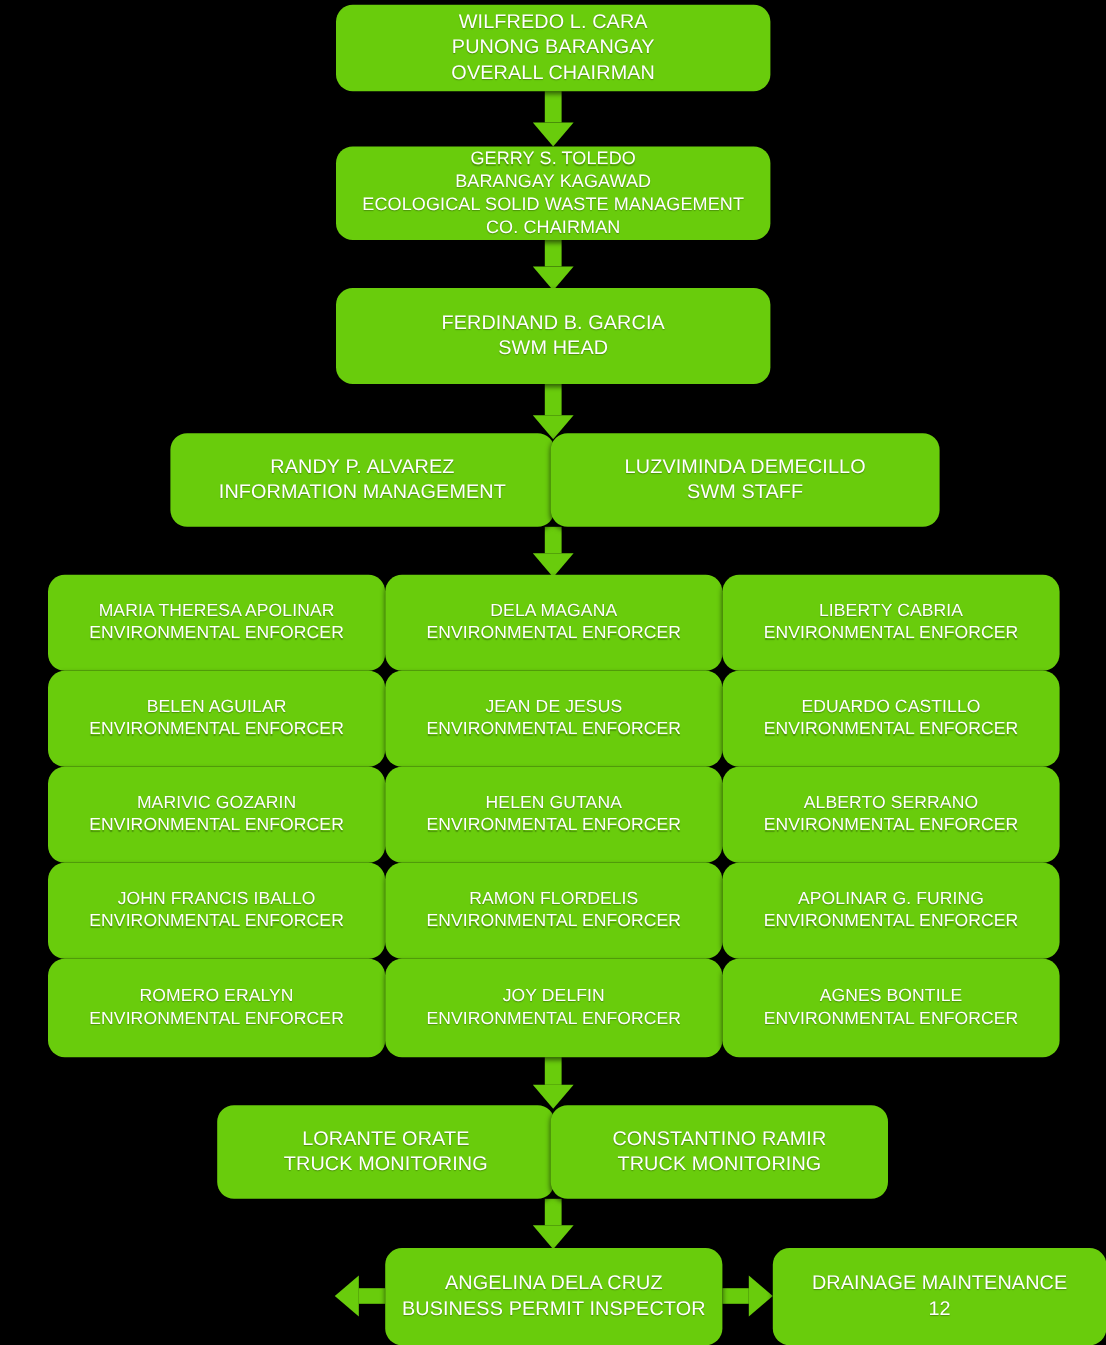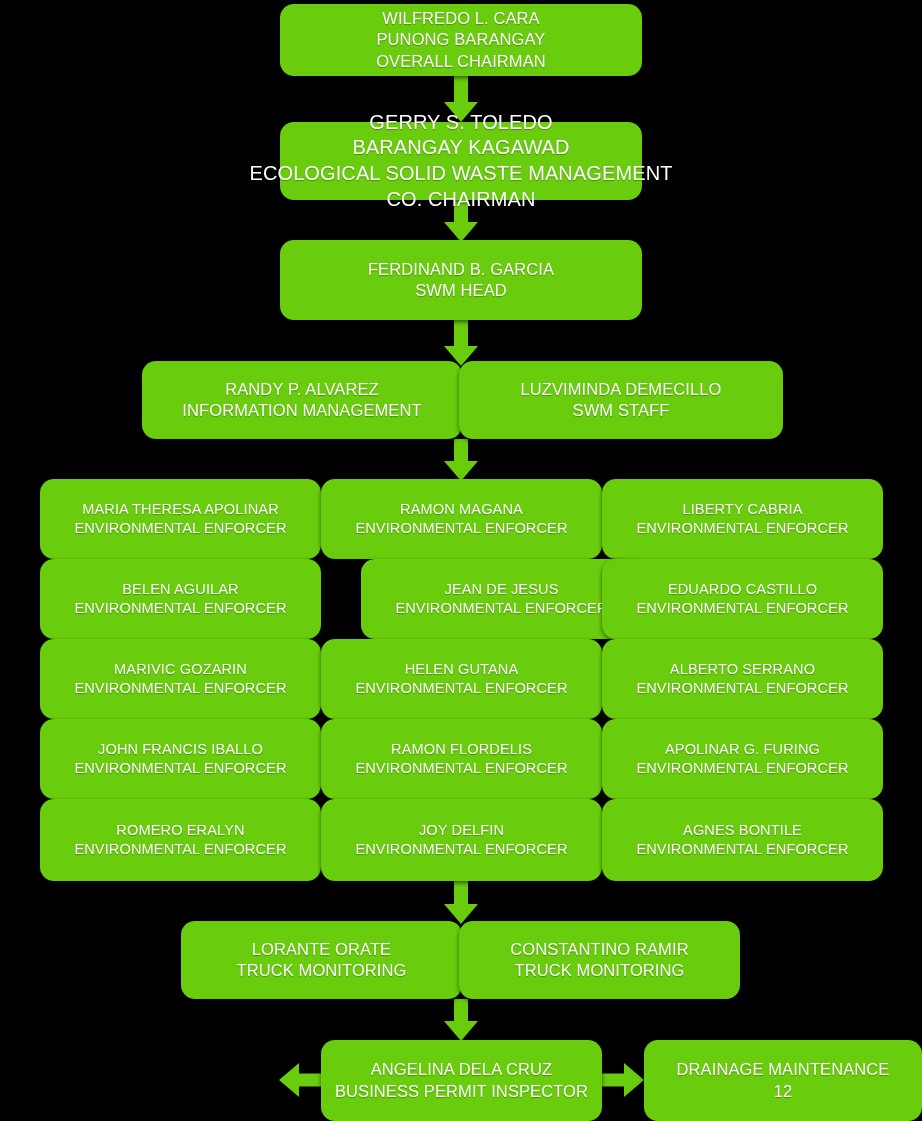--- a/index.html
+++ b/index.html
@@ -36,21 +36,21 @@
     text-shadow: 0 1px 1px rgba(0,0,0,0.30);
     box-shadow: 0 2px 4px rgba(0,0,0,0.55);
     padding: 4px 8px;
     z-index: 2;
   }
 
   .node .line { display: block; white-space: nowrap; }
 
   
   .t-lg  { font-size: 16.5px; }
-  .t-md  { font-size: 20px; }
+  .t-md  { font-size: 15px; }
   .t-sm  { font-size: 14.6px; }
 
   
   .arrow-down {
     position: absolute;
     z-index: 1;
   }
   .arrow-down .shaft {
     position: absolute;
     left: 50%;
@@ -149,33 +149,33 @@
   <div class="arrow-down" style="left:444px; top:439px; width:34px; height:42px;">
     <div class="shaft" style="height:22px;"></div>
     <div class="head"></div>
   </div>
 
   <div class="node t-sm" style="left:40px; top:479px; width:281px; height:80px;">
     <span class="line">MARIA THERESA APOLINAR</span>
     <span class="line">ENVIRONMENTAL ENFORCER</span>
   </div>
   <div class="node t-sm" style="left:321px; top:479px; width:281px; height:80px;">
-    <span class="line">RAMON MAGANA</span>
+    <span class="line">DELA MAGANA</span>
     <span class="line">ENVIRONMENTAL ENFORCER</span>
   </div>
   <div class="node t-sm" style="left:602px; top:479px; width:281px; height:80px;">
     <span class="line">LIBERTY CABRIA</span>
     <span class="line">ENVIRONMENTAL ENFORCER</span>
   </div>
 
   <div class="node t-sm" style="left:40px; top:559px; width:281px; height:80px;">
     <span class="line">BELEN AGUILAR</span>
     <span class="line">ENVIRONMENTAL ENFORCER</span>
   </div>
-  <div class="node t-sm" style="left:321px; top:559px; width:281px; height:80px;margin-left:40px;">
+  <div class="node t-sm" style="left:321px; top:559px; width:281px; height:80px;">
     <span class="line">JEAN DE JESUS</span>
     <span class="line">ENVIRONMENTAL ENFORCER</span>
   </div>
   <div class="node t-sm" style="left:602px; top:559px; width:281px; height:80px;">
     <span class="line">EDUARDO CASTILLO</span>
     <span class="line">ENVIRONMENTAL ENFORCER</span>
   </div>
 
   <div class="node t-sm" style="left:40px; top:639px; width:281px; height:80px;text-align:right;">
     <span class="line">MARIVIC GOZARIN</span>

